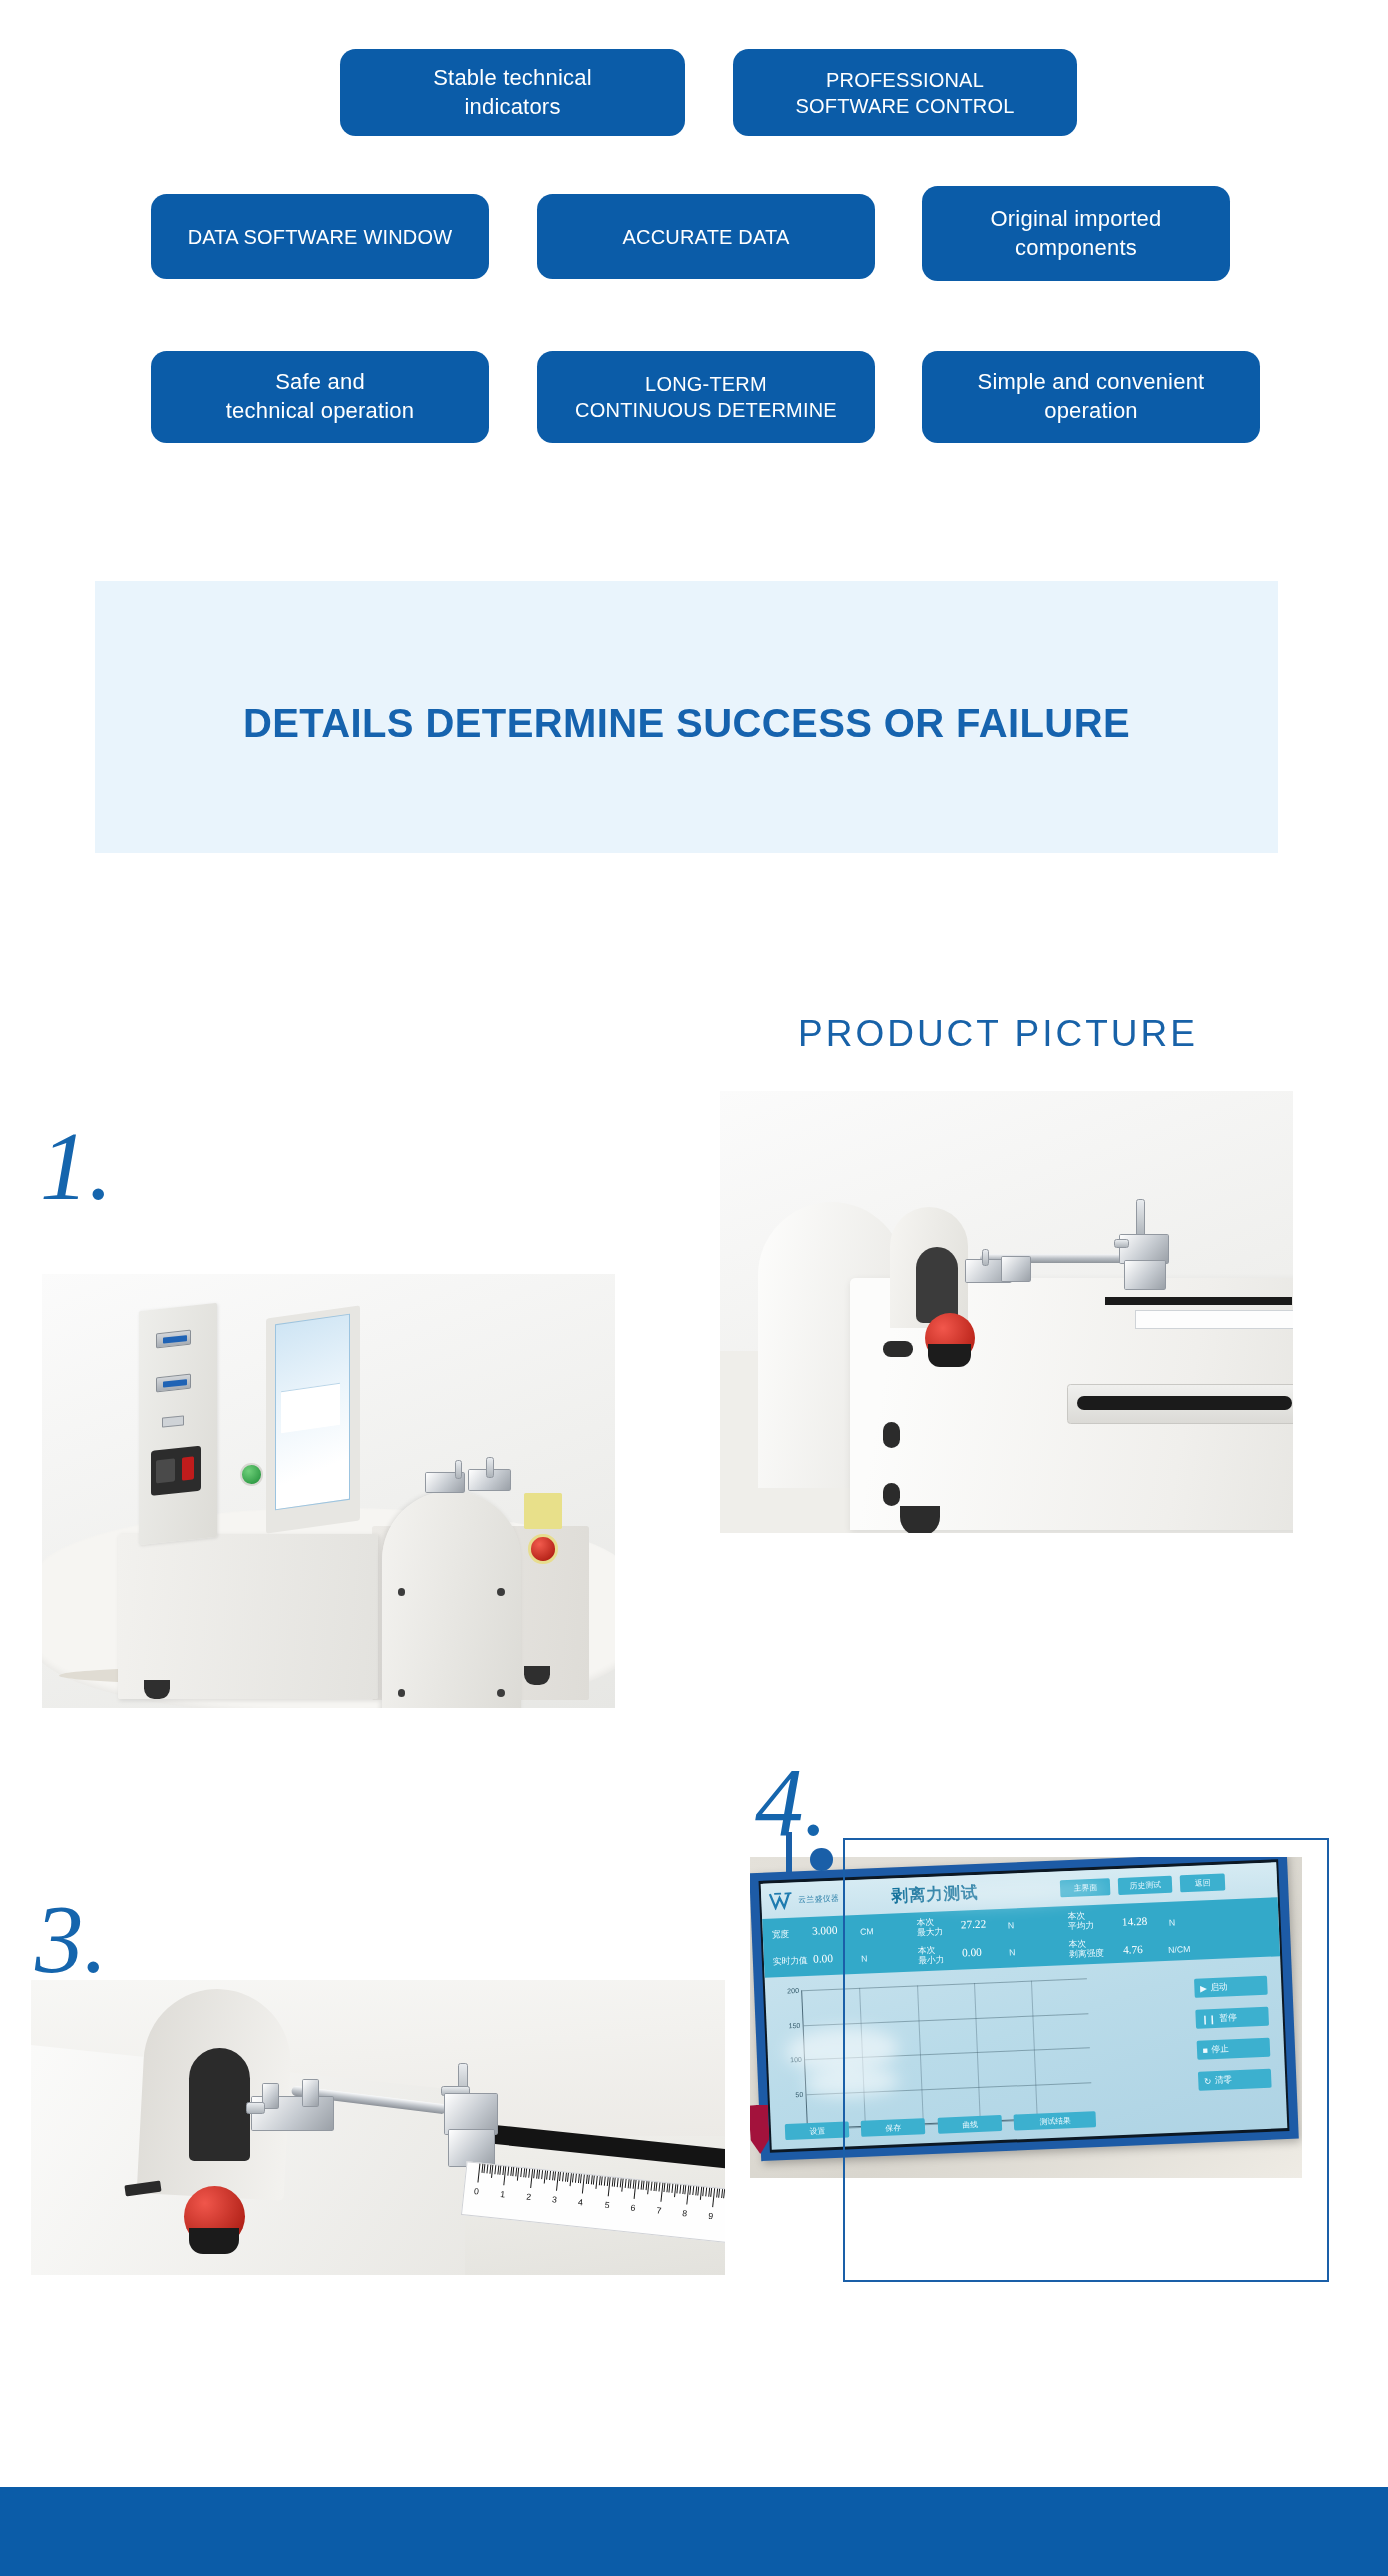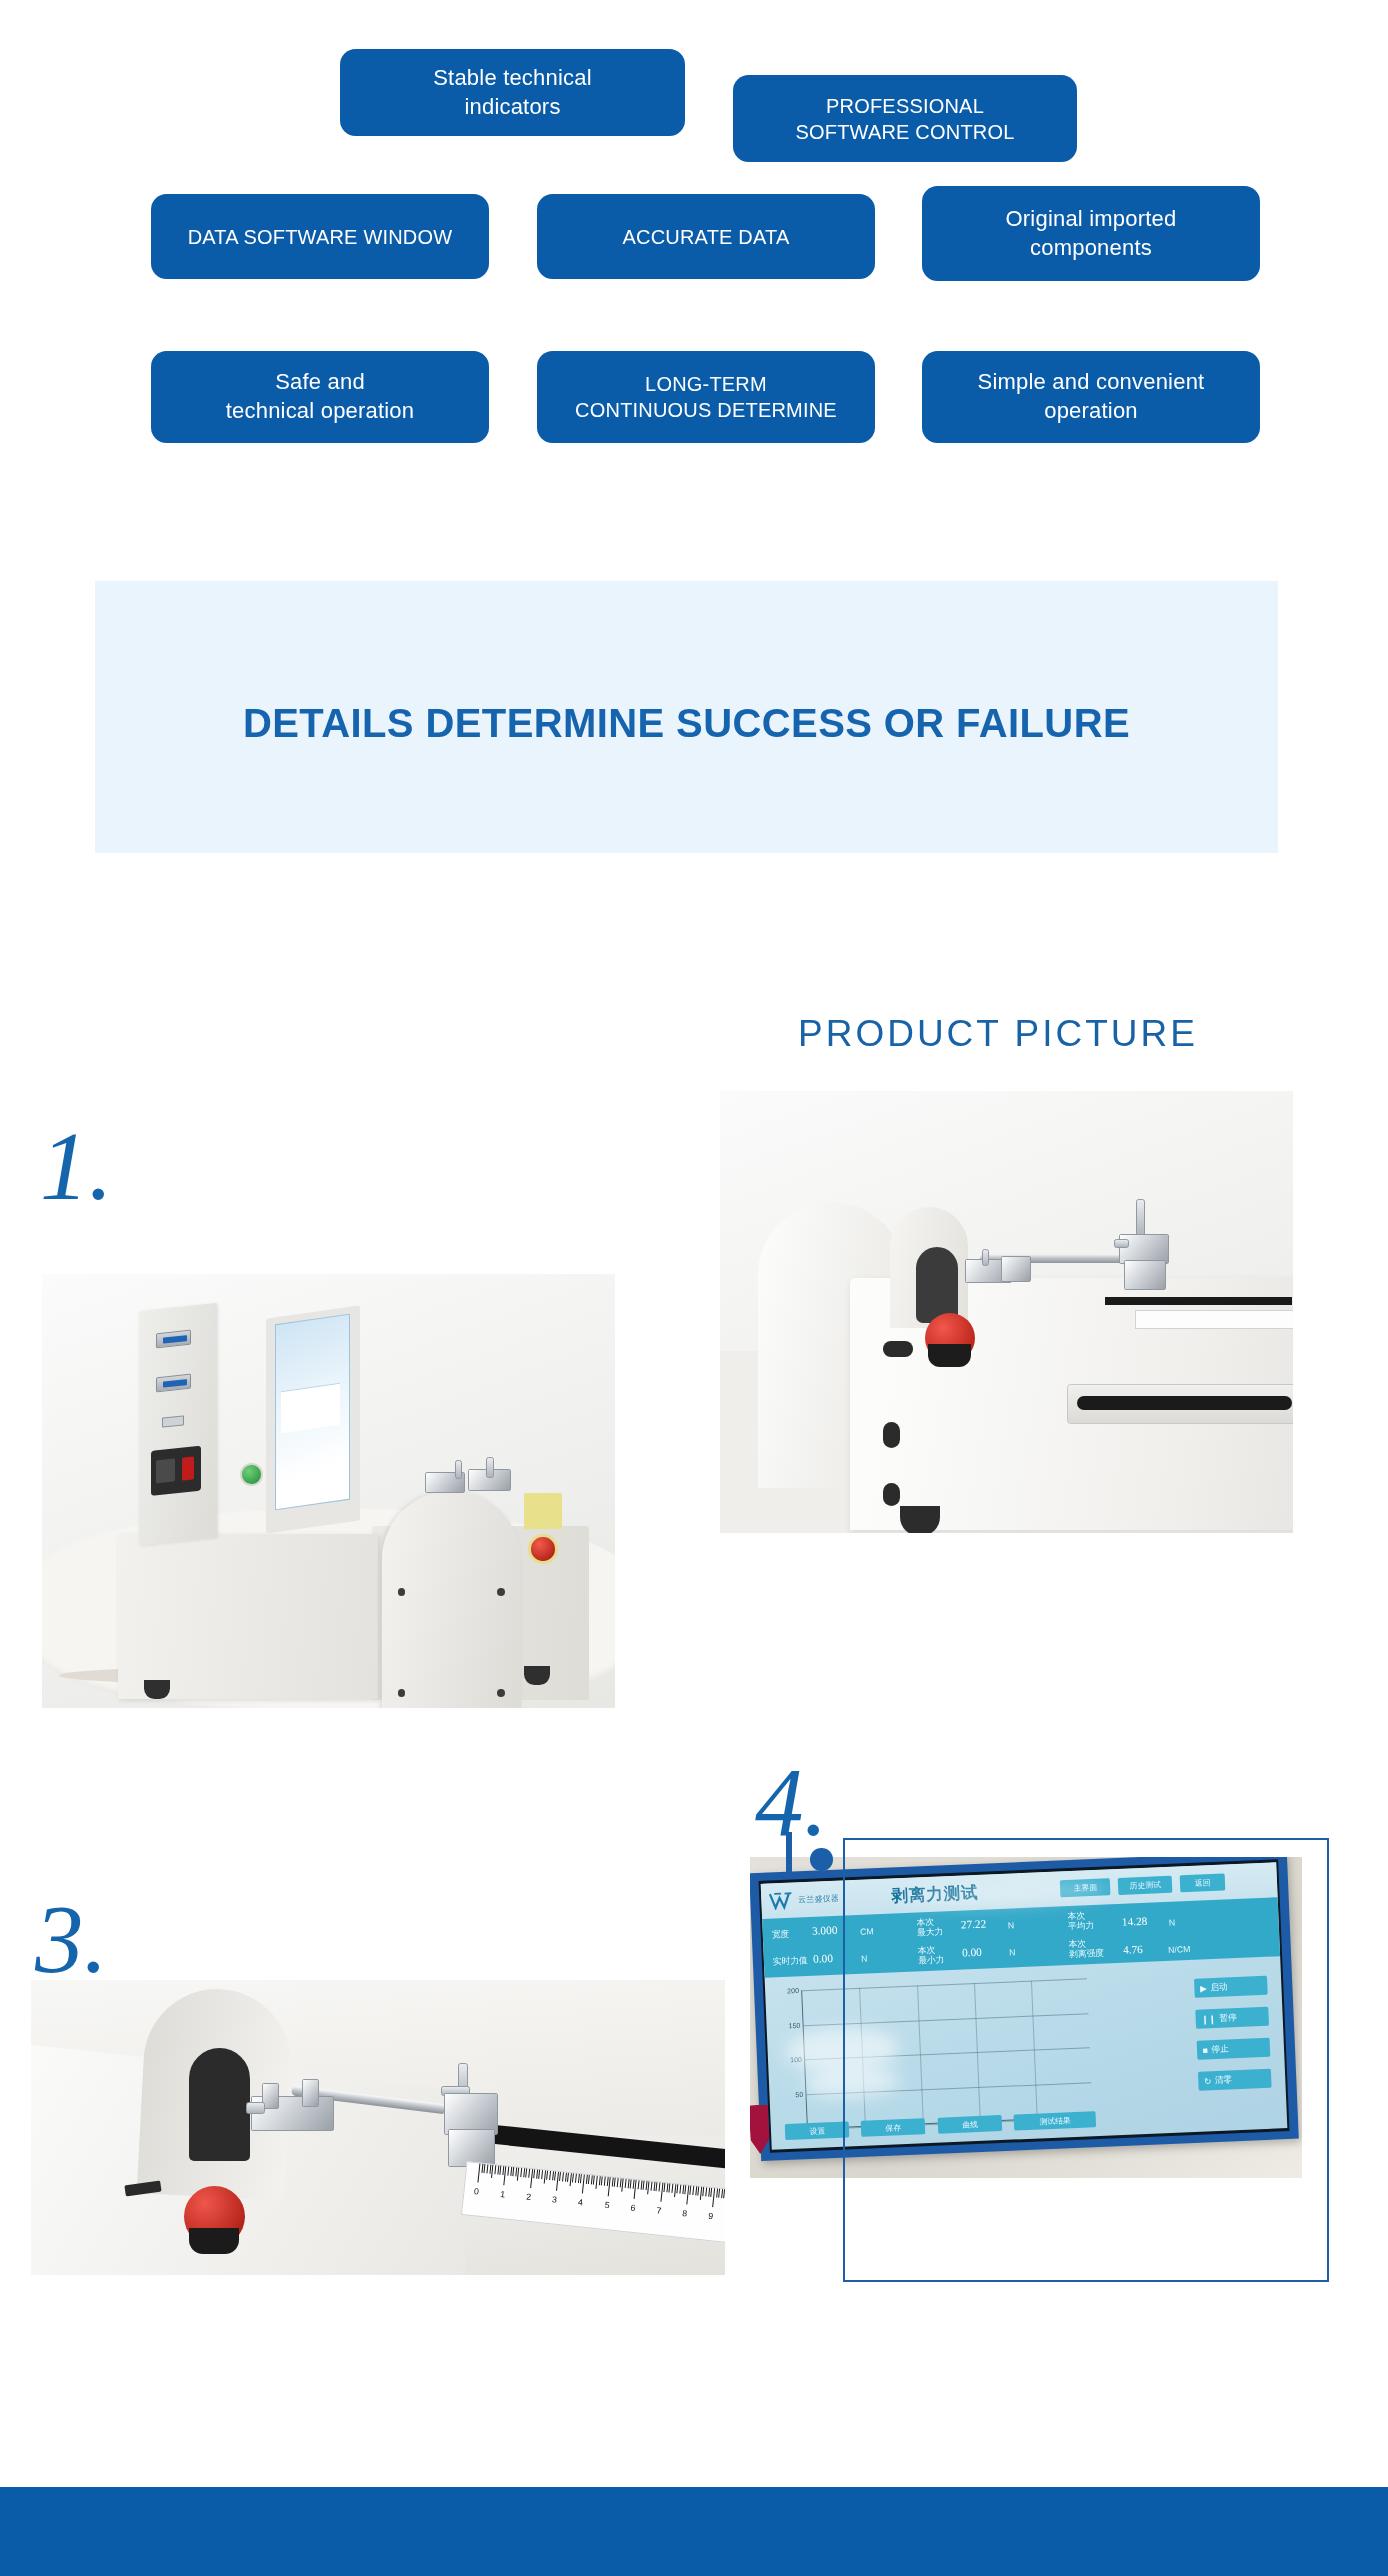--- a/index.html
+++ b/index.html
@@ -25,25 +25,25 @@
     letter-spacing: 0.2px;
     font-size: 22px;
     font-weight: 400;
     padding: 3.5px 8.7px;
     white-space: pre-line;
   }
   .pill.small { font-size: 20px; }
 
   
   .p0 { left:340px;  top:49px;   width:345px;  height:87px; }
-  .p1 { left:733px;  top:49px;   width:344px;  height:87px;margin-top:26px; }
+  .p1 { left:733px;  top:49px;   width:344px;  height:87px; }
   
   .p2 { left:151px;  top:194px;  width:338px;  height:85px;  }
   .p3 { left:537px;  top:194px;  width:338px;  height:85px;  }
-  .p4 { left:922px; top:186px;  width:338px;  height:95px; }
+  .p4 { left:922px; top:186px;  width:308px;  height:95px; }
   
   .p5 { left:151px;  top:351px;  width:338px;  height:92px; }
   .p6 { left:537px;  top:351px;  width:338px;  height:92px; }
   .p7 { left:922px; top:351px;  width:338px;  height:92px; }
 
   
   #banner {
     position: absolute;
     left: 95px; top: 581px;
     width: 1183px; height: 272px;

